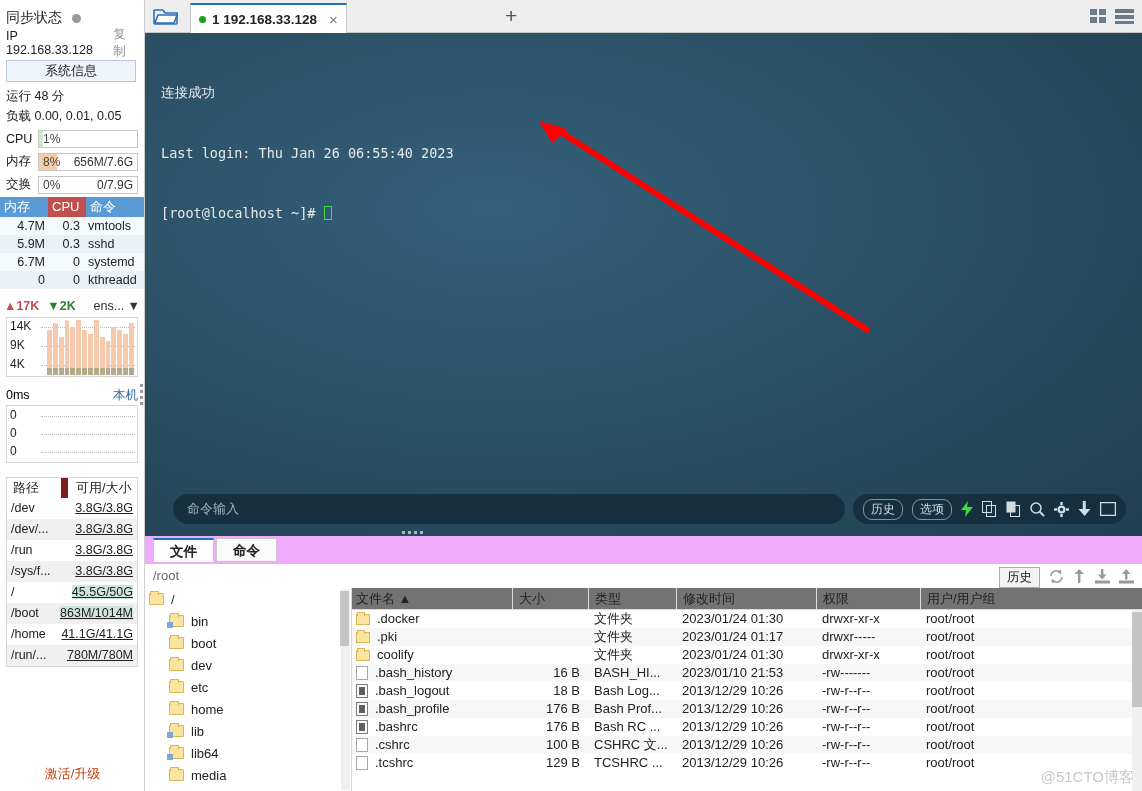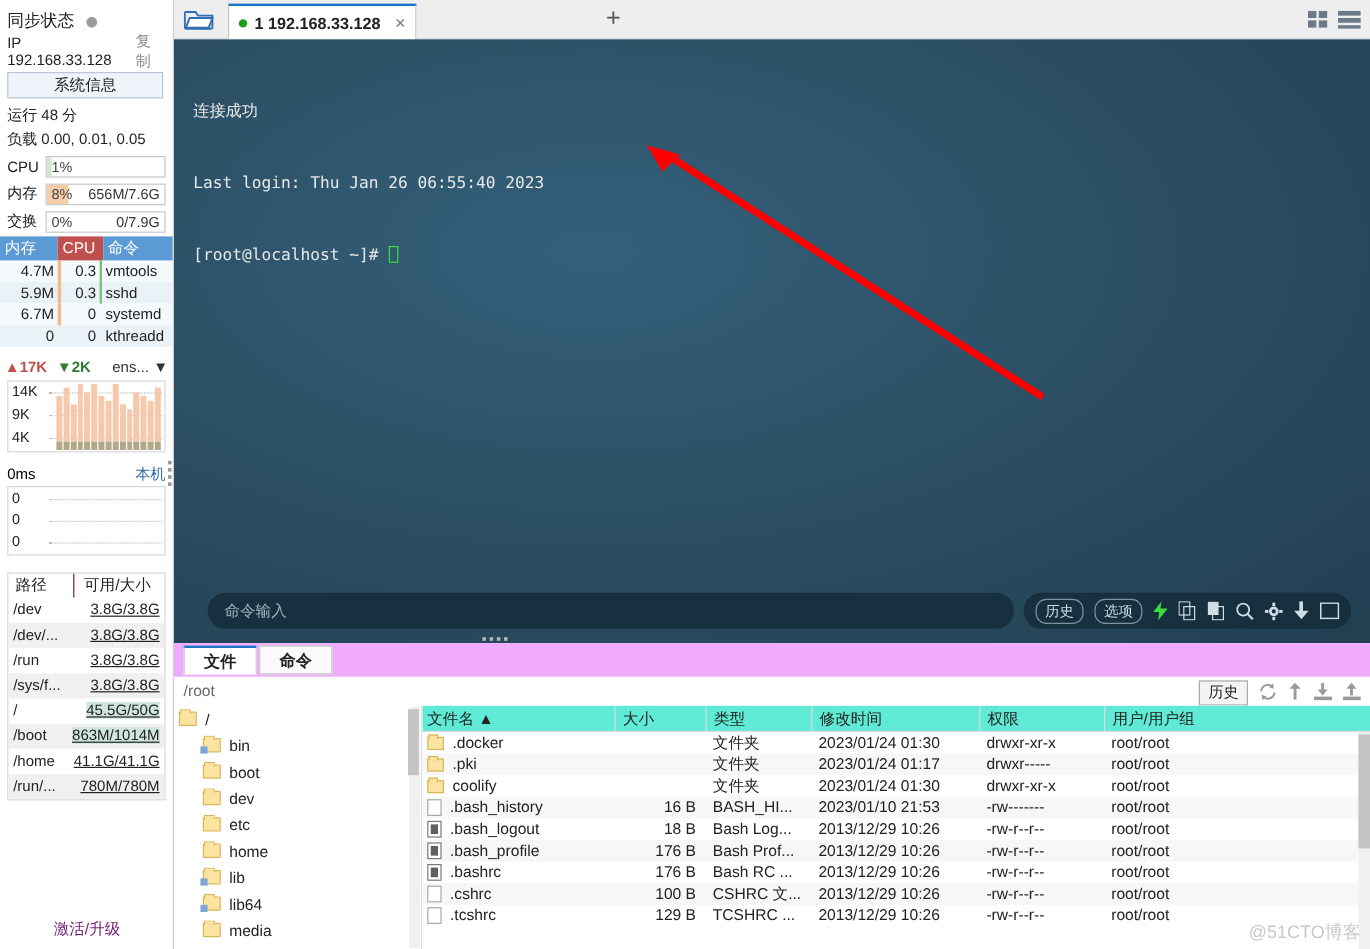--- a/index.html
+++ b/index.html
@@ -56,21 +56,21 @@
   .proc-head { display: flex; height: 20px; }
   .proc-head div {
     color: #fff; font-size: 13px; line-height: 20px; padding-left: 4px;
     cursor: pointer;
   }
   .ph-mem { background: #5b9bd5; width: 48px; }
   .ph-cpu { background: #c0504d; width: 38px; }
   .ph-cmd { background: #5b9bd5; flex: 1; }
   .proc-row {
     display: flex; height: 18px; font-size: 12.5px; color: #222;
-    line-height: 18px; background: #eaf2f8;
+    line-height: 18px; background: #eaf2f8; align-items: flex-end;
   }
   .proc-row:nth-child(odd) { background: #f4f9fc; }
   .pr-mem { width: 48px; text-align: right; padding-right: 3px; }
   .pr-bar { width: 3px; background: #f2bb8f; margin-right: 2px; }
   .pr-cpu { width: 30px; text-align: right; padding-right: 3px; }
   .pr-cbar { width: 2px; background: #7fbf7f; margin-right: 3px; }
   .pr-cmd { flex: 1; overflow: hidden; white-space: nowrap; }
 
   
   .net-head {
@@ -98,31 +98,31 @@
               margin-top: 8px; align-items: center; }
   .lat-right { margin-left: auto; color: #2e6da4; cursor: pointer; }
   .lat-box { position: relative; margin: 0 6px; height: 58px;
              border: 1px solid #d6d6d6; background: #fff; }
 
   
   .disk-wrap { margin: 14px 6px 0 6px; border: 1px solid #d6d6d6; }
   .disk-head { display: flex; height: 20px; font-size: 13px; color: #222;
                line-height: 20px; }
   .disk-head .dh1 { width: 54px; padding-left: 6px; }
-  .disk-head .dh2 { flex: 1; padding-left: 8px; border-left: 1px solid #7f1d1d; }
+  .disk-head .dh2 { flex: 1; padding-left: 8px; border-left: 7px solid #7f1d1d; }
   .disk-row { display: flex; height: 21px; font-size: 12.5px; line-height: 21px;
               color: #222; }
   .disk-row:nth-child(even) { background: #f0f0f0; }
   .dr-path { width: 58px; padding-left: 4px; white-space: nowrap; overflow: hidden; }
   .dr-size { flex: 1; text-align: right; padding-right: 4px; white-space: nowrap; text-decoration: underline; }
   .hl { background: #cfe6de; }
 
   .activate {
     position: absolute; bottom: 8px; left: 0; width: 145px;
-    text-align: center; font-size: 13px; color: #701a75; cursor: pointer;
+    text-align: center; font-size: 13px; color: #c2410c; cursor: pointer;
   }
 
   
   .vhandle {
     position: absolute; left: 139px; width: 5px;
     display: flex; flex-direction: column; gap: 3px; align-items: center;
   }
   .vhandle i { width: 3px; height: 3px; background: #9a9a9a; display: block; }
 
   
@@ -227,21 +227,21 @@
     content: ""; position: absolute; left: -3px; bottom: -2px;
     width: 6px; height: 6px; background: #7da7d9;
   }
   .tree-scroll { position: absolute; right: 1px; top: 1px; width: 9px;
                  bottom: 1px; background: #f0f0f0; }
   .tree-thumb { position: absolute; right: 1px; top: 2px; width: 9px;
                 height: 55px; background: #c4c4c4; }
   .list-pane { flex: 1; background: #fff; position: relative; overflow: hidden; }
   .lh {
     display: flex; height: 22px; font-size: 13px; color: #222;
-    border-bottom: 1px solid #dcdcdc; line-height: 22px; background: #5eead4;
+    border-bottom: 1px solid #dcdcdc; line-height: 22px; background: #737373;
   }
   .lh div { border-left: 1px solid #dcdcdc; padding-left: 6px; cursor: pointer;
             white-space: nowrap; overflow: hidden; }
   .lh div:first-child { border-left: none; }
   .lrow { display: flex; height: 18px; font-size: 13px; color: #222;
           line-height: 18px; cursor: pointer; }
   .lrow:nth-child(even) { background: #f7f7f7; }
   .lrow div { padding-left: 6px; white-space: nowrap; overflow: hidden; }
   .c-name { width: 160px; display: flex !important; align-items: center;
             padding-left: 4px !important; }

